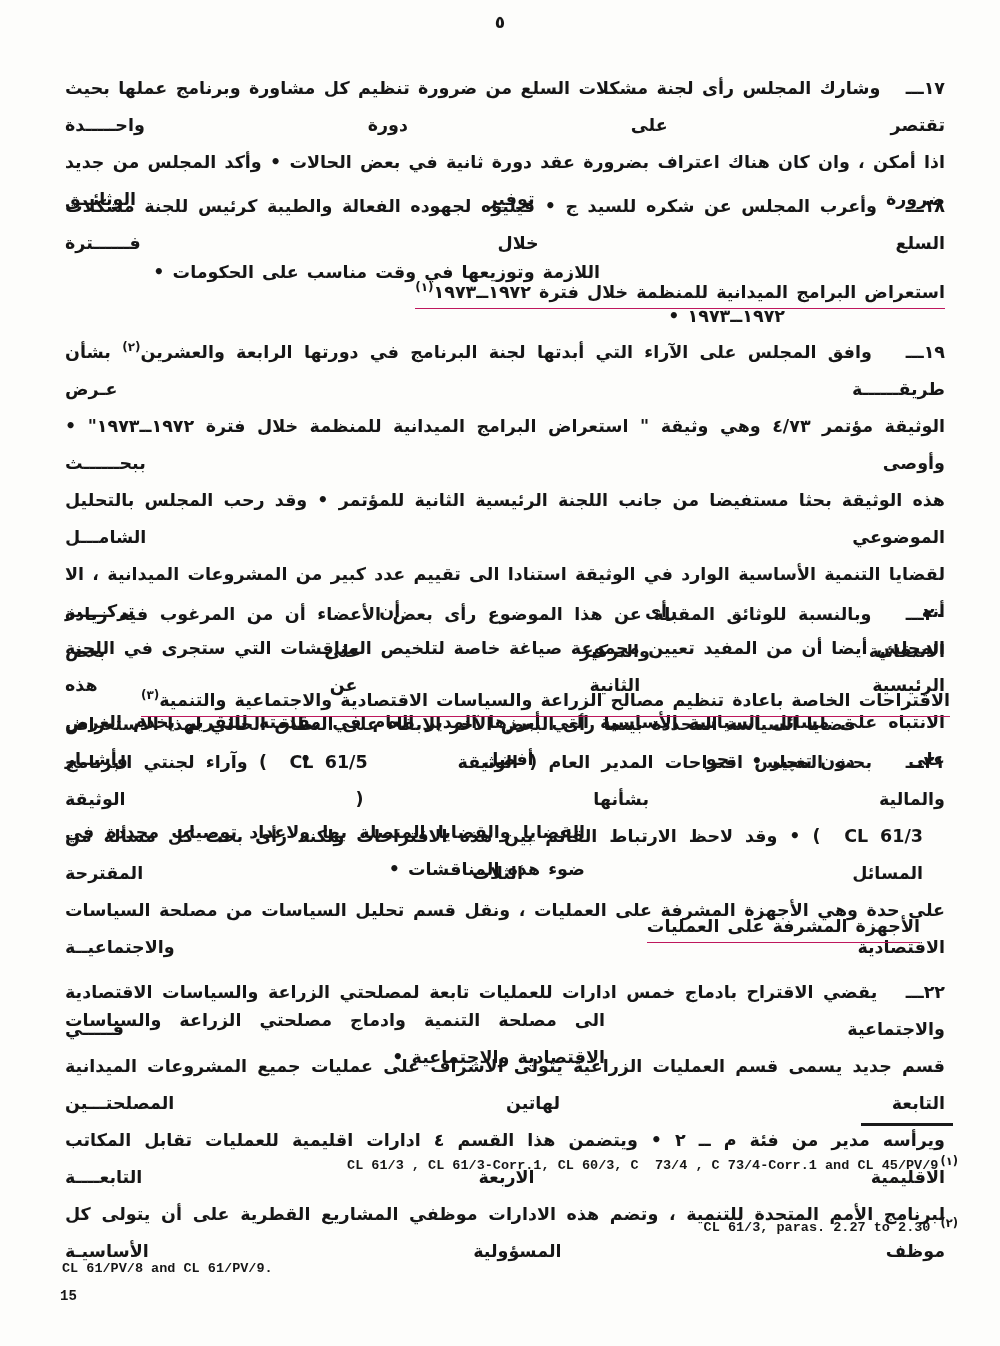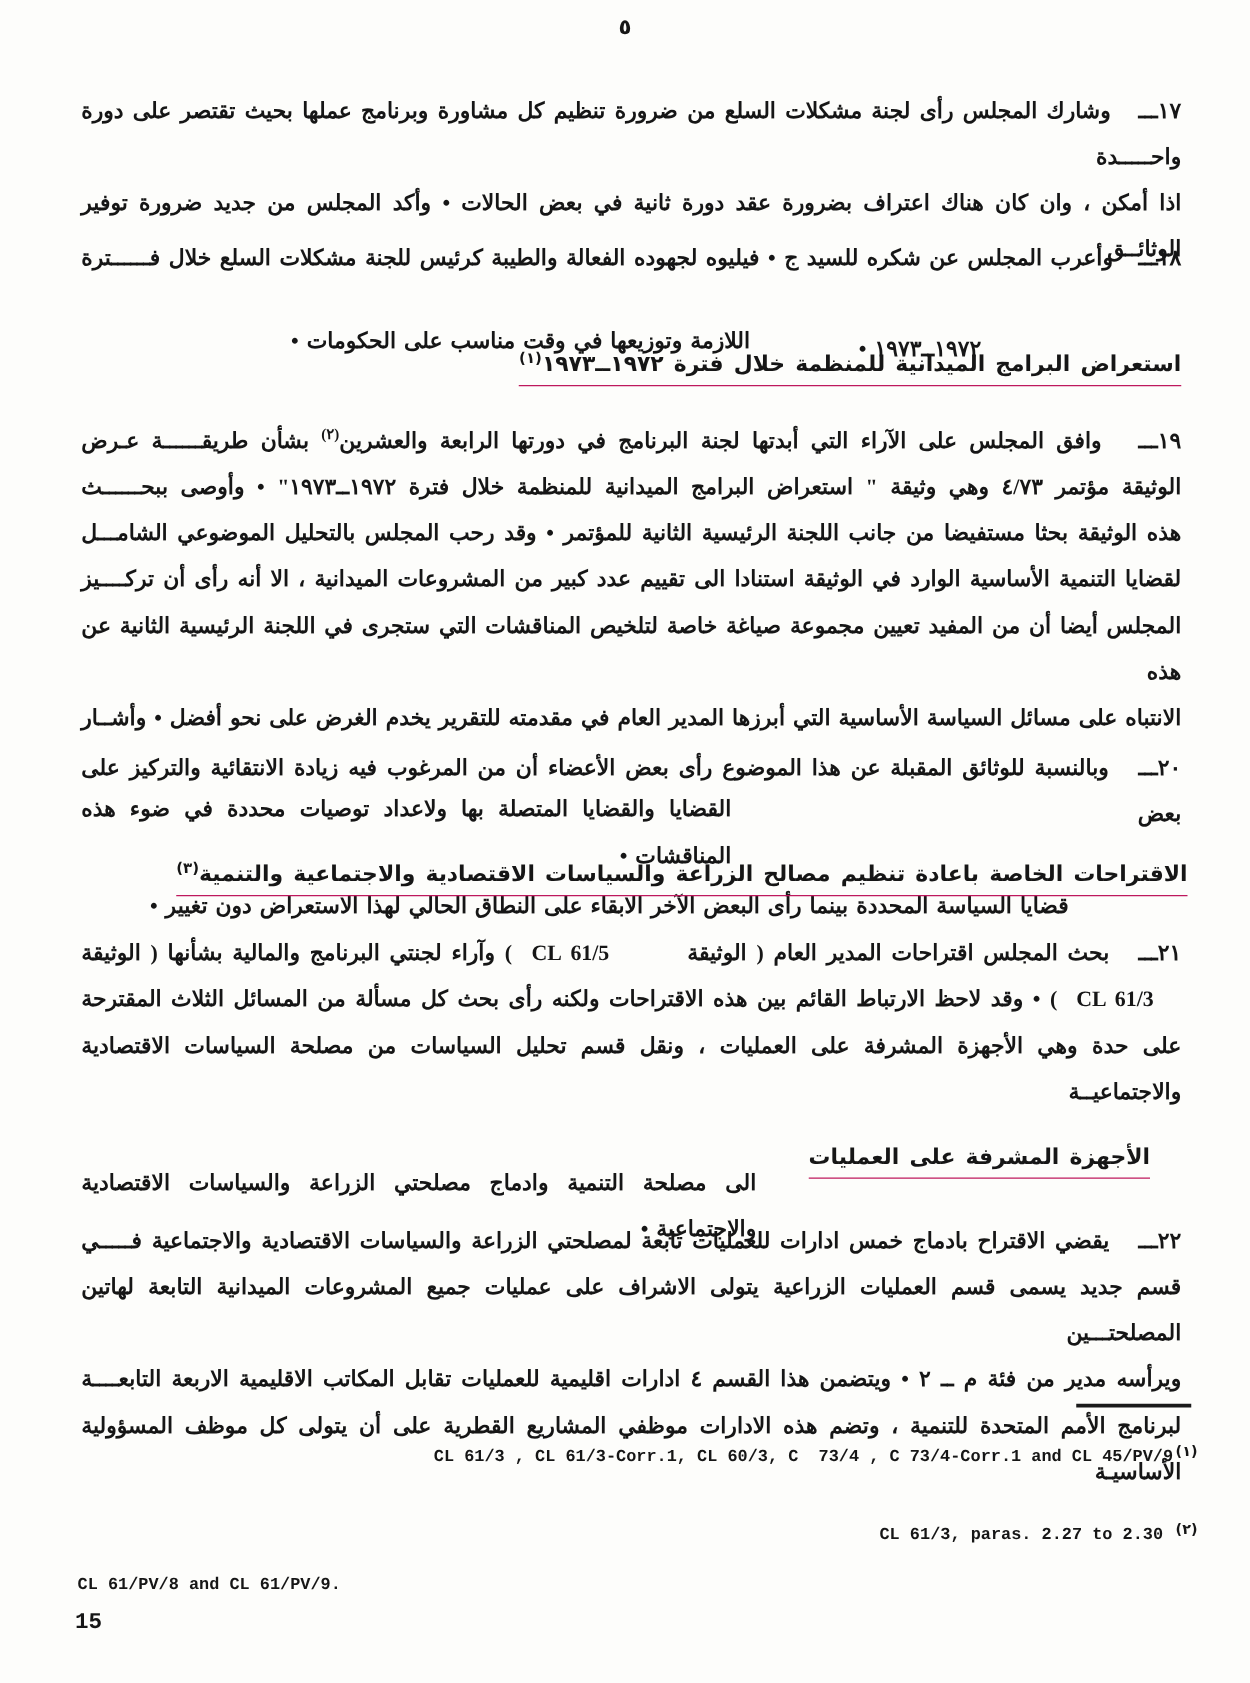--- a/index.html
+++ b/index.html
@@ -10,21 +10,20 @@
     overflow:hidden;
   }
   .page{position:absolute;inset:0;}
   .pagenum-top{
     position:absolute;top:12px;left:0;right:0;
     text-align:center;font-size:17px;font-weight:700;
   }
   .block{
     position:absolute;left:65px;right:55px;
     direction:rtl;
-    font-family:Liberation Serif, serif;
   }
   .line{
     font-size:17.5px;line-height:37px;font-weight:700;
     word-spacing:2px;
     text-align:justify;text-align-last:justify;
   }
   .line.short{text-align-last:right;margin-top:36px;}
   sup.ref{font-size:12px;line-height:0;vertical-align:7px;font-weight:700;}
   .heading{
     position:absolute;direction:rtl;
@@ -41,21 +40,21 @@
   }
   .fn sup{font-size:11.5px;vertical-align:4px;margin-left:2px;font-family:"DejaVu Sans",sans-serif;}
   .fn3line{position:relative;line-height:22px;}
   .fn3line sup.endref{position:absolute;right:-6px;top:-4px;}
   .fnsep{
     position:absolute;top:1123px;right:47px;width:92px;height:3px;background:#1a1a1a;
   }
   .pagenum-bottom{
     position:absolute;top:1288px;left:60px;
     font-family:"Liberation Mono","DejaVu Sans Mono",monospace;
-    font-weight:700;font-size:18px;
+    font-weight:700;font-size:14px;
   }
 </style>
 </head>
 <body>
 
 <div class="page">
 
   <div class="pagenum-top">٥</div>
 
   <div class="block" style="top:70px">

